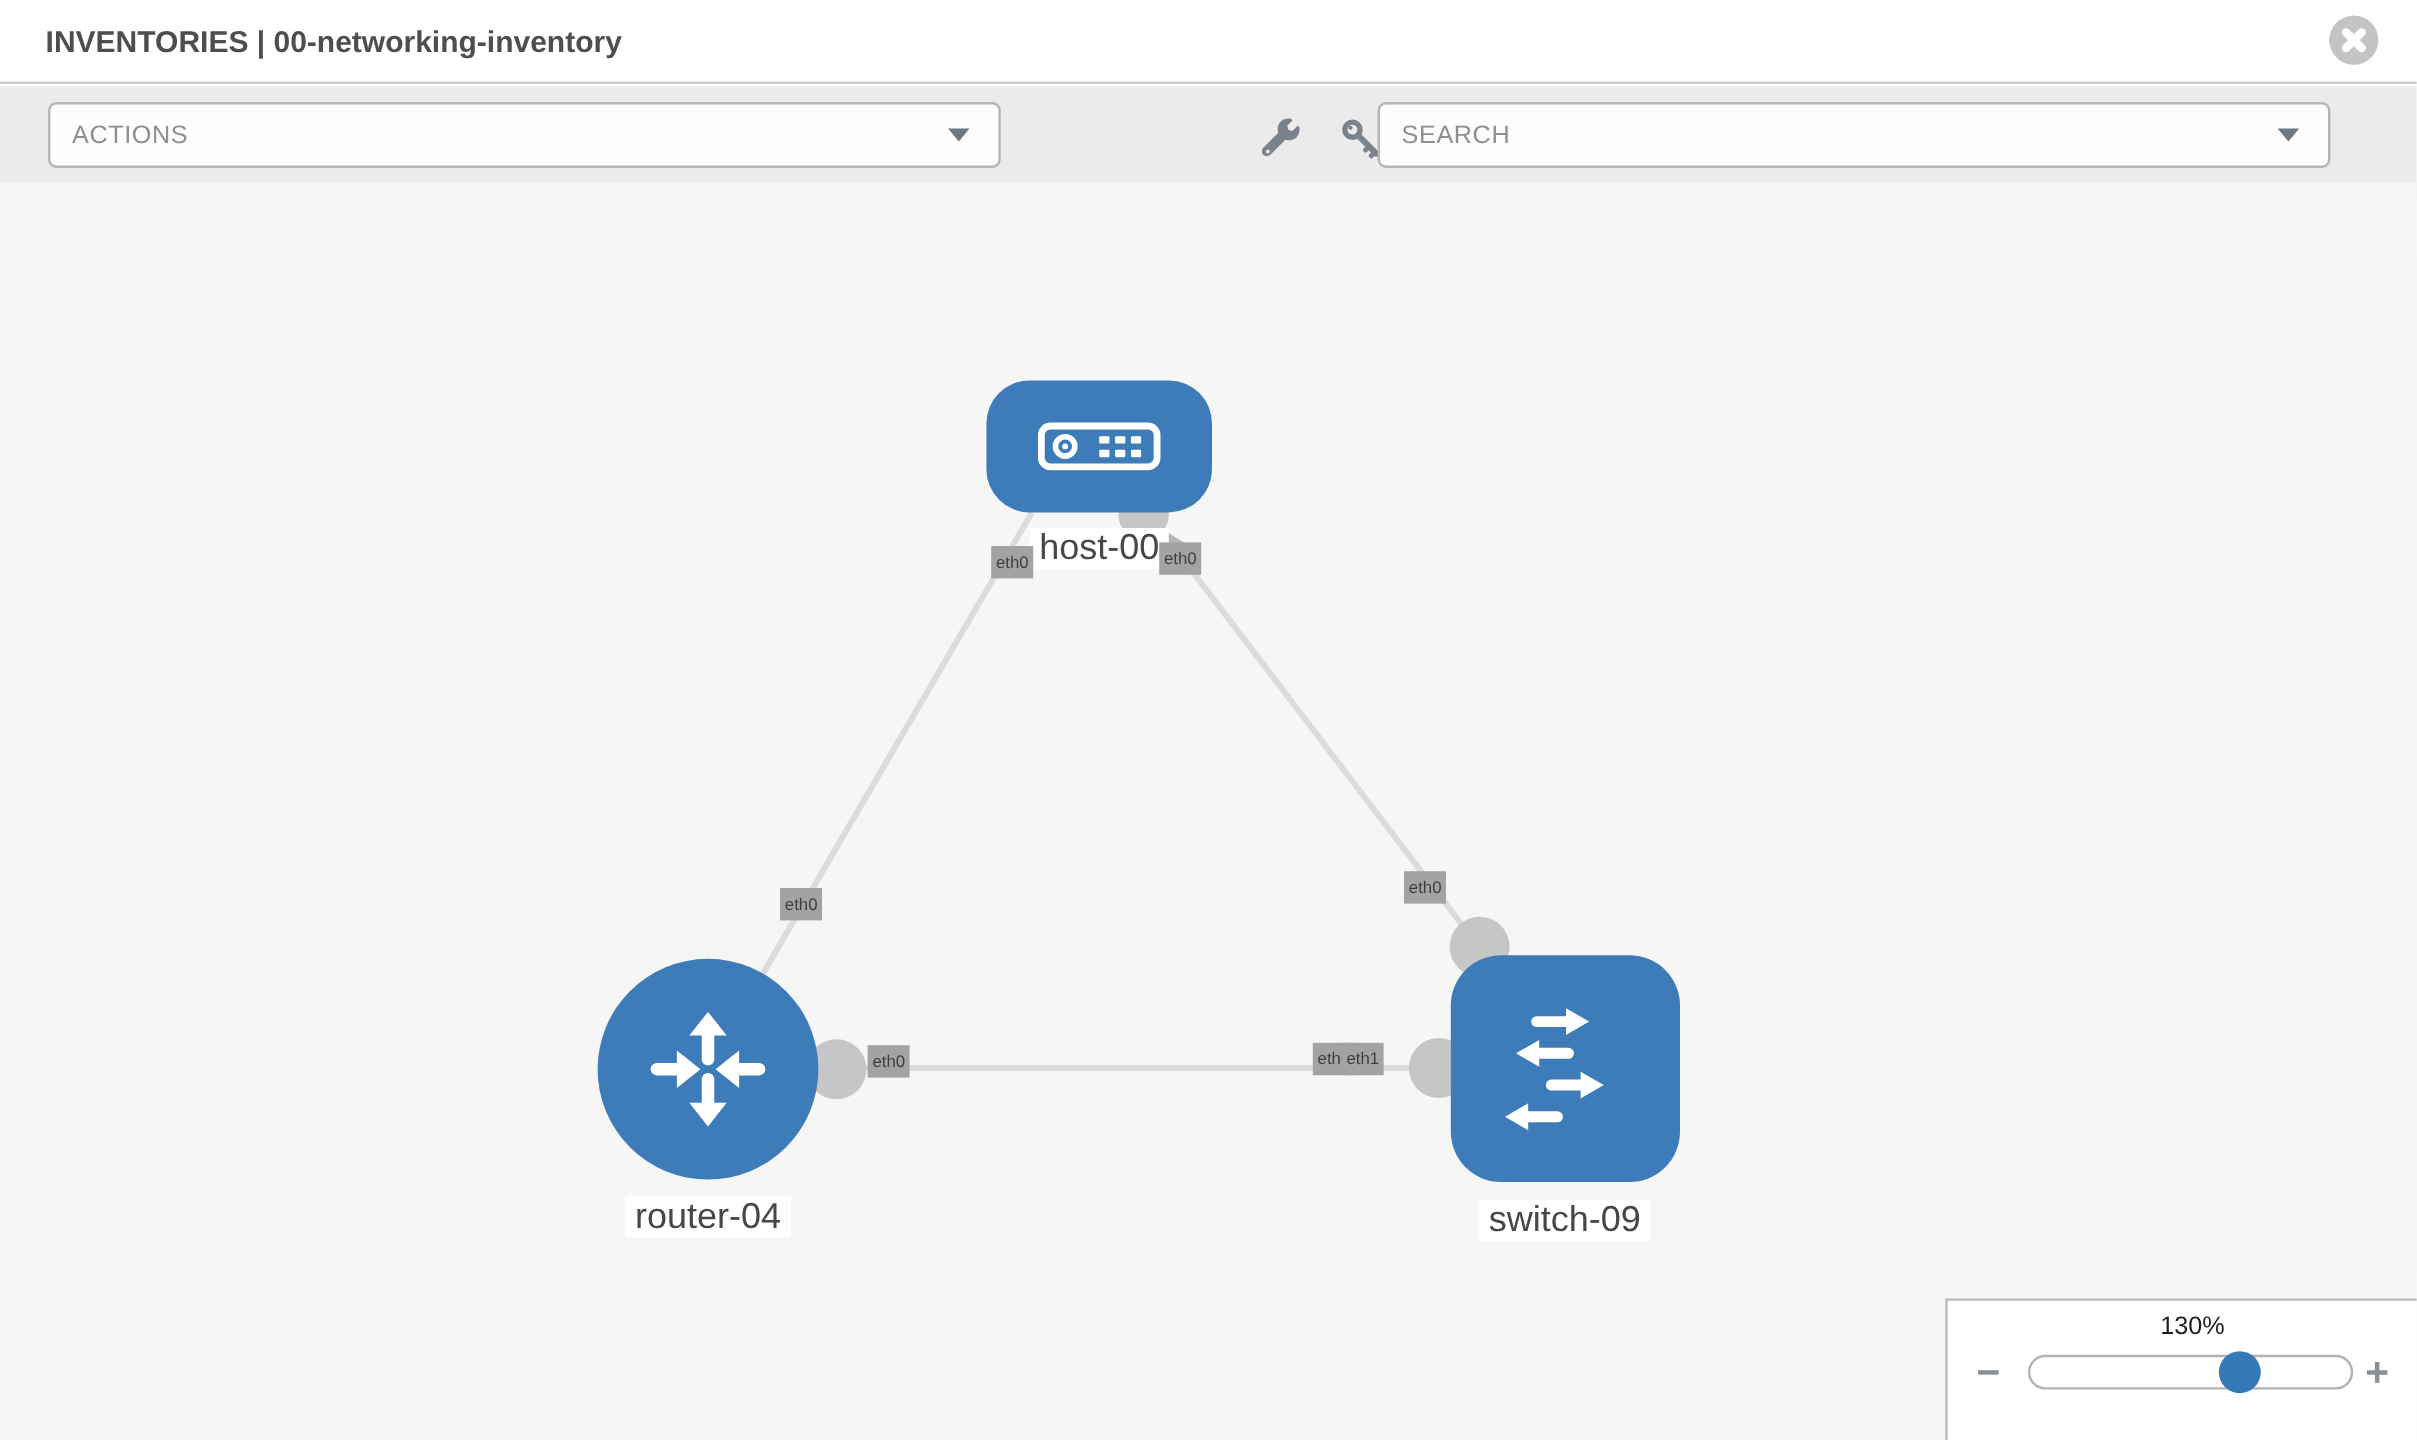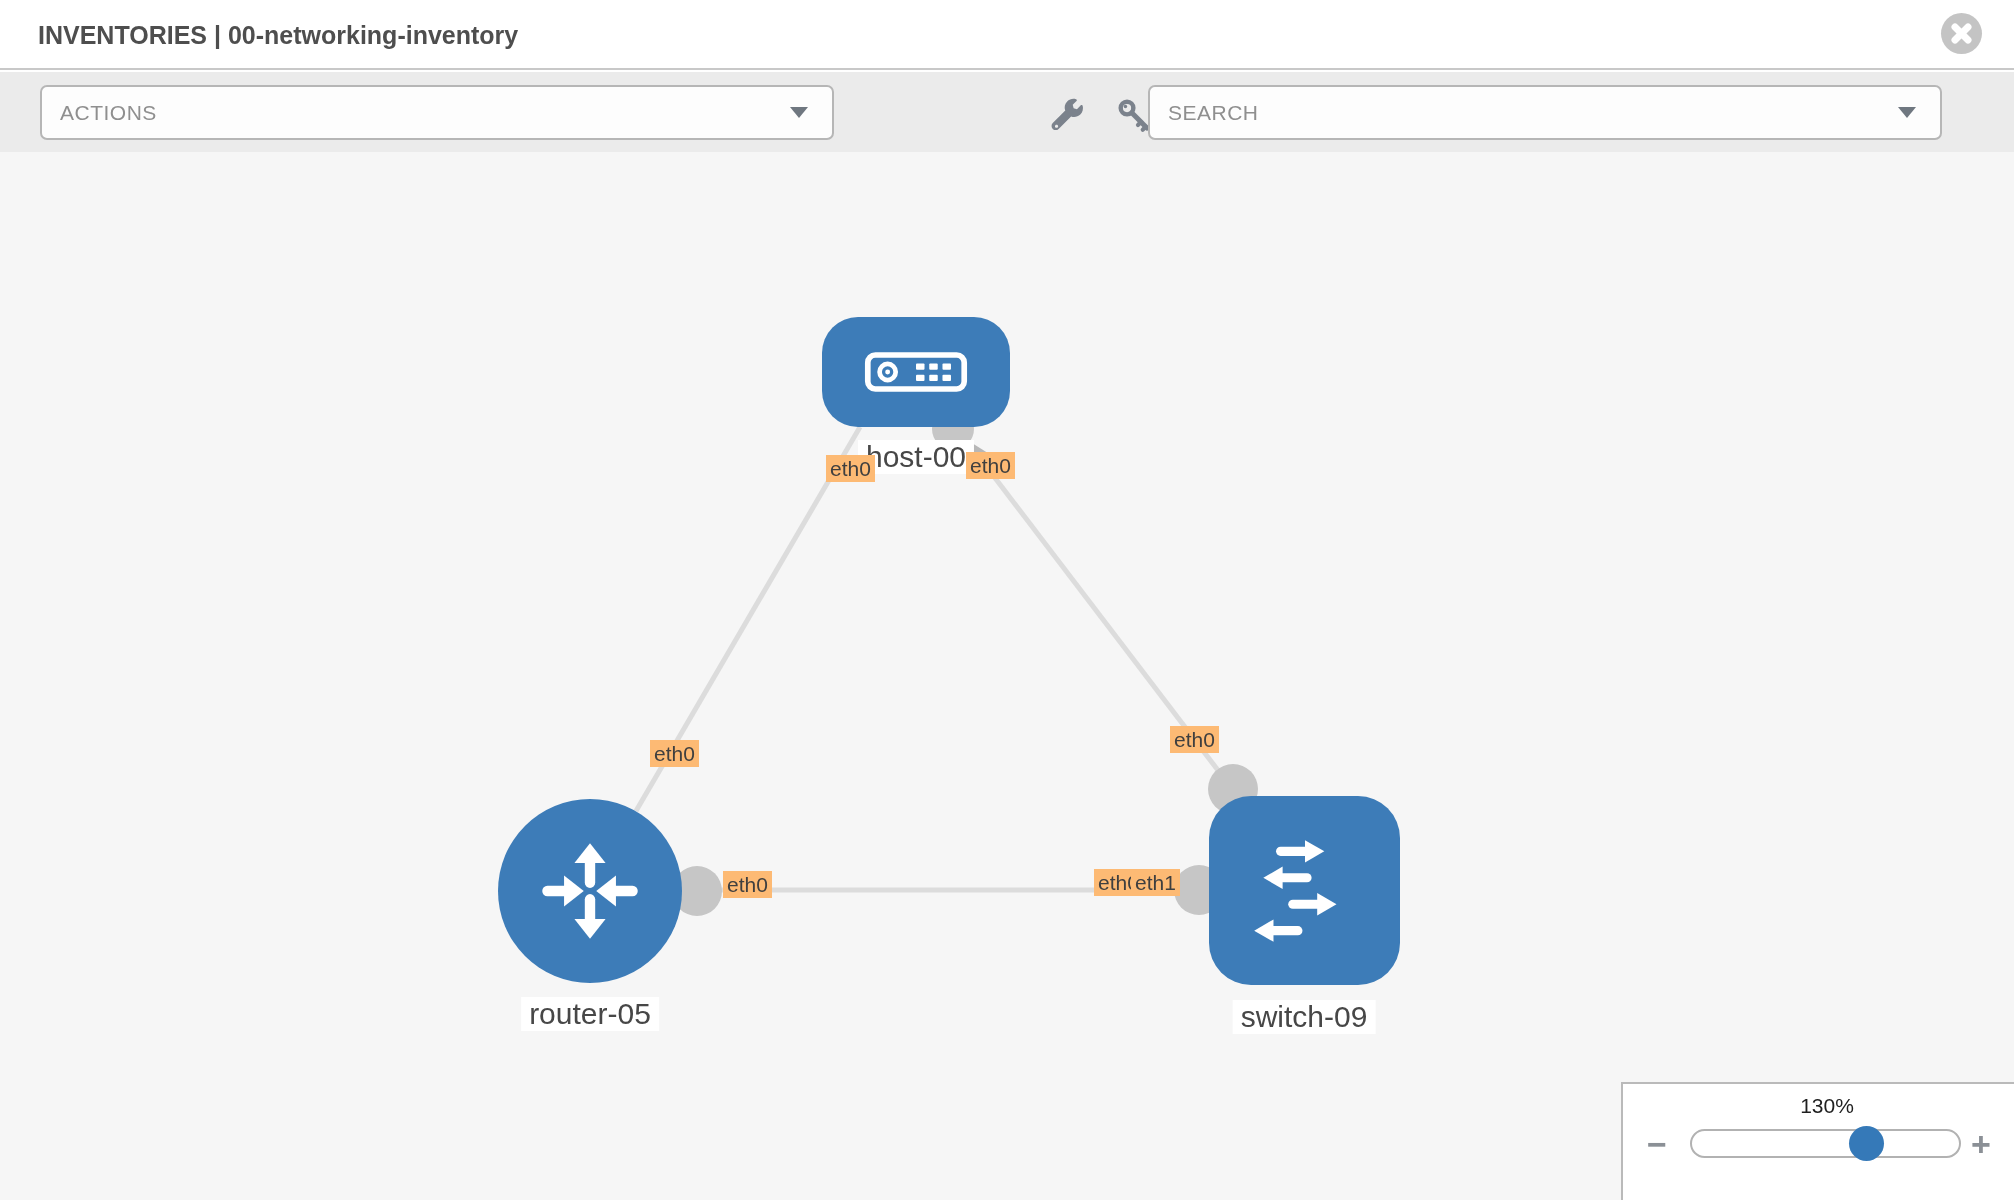--- a/index.html
+++ b/index.html
@@ -37,23 +37,23 @@
   .links-layer { position:absolute; left:0; top:0; z-index:0; }
   .node { position:absolute; z-index:2; background:#3d7cb8; display:flex;
           align-items:center; justify-content:center; cursor:pointer; }
   .node.host   { left:822px;  top:165px; width:188px; height:110px; border-radius:36px; }
   .node.router { left:498px;  top:647px; width:184px; height:184px; border-radius:50%; }
   .node.switch { left:1209px; top:644px; width:191px; height:189px; border-radius:42px; }
 
   .node-label { position:absolute; z-index:3; background:#fff; color:#474747;
                 font-size:30px; line-height:34px; padding:0 8px; white-space:nowrap;
                 transform:translateX(-50%); }
-  .if-label { position:absolute; z-index:3; background:#fdba74; color:#3f3f3f;
-              font-size:21px; line-height:27px; padding:0 4px; white-space:nowrap; }
-  .if-label.over { z-index:4;margin-left:13px; }
+  .if-label { position:absolute; z-index:3; background:#a3a3a3; color:#3f3f3f;
+              font-size:14px; line-height:27px; padding:0 4px; white-space:nowrap; }
+  .if-label.over { z-index:4; }
 
   
   .zoom-panel { position:absolute; left:1621px; top:930px; width:400px; height:140px;
                 background:#fff; border:2px solid #bababa; z-index:5; }
   .zoom-value { position:absolute; left:204px; top:10px; transform:translateX(-50%);
                 font-size:21px; color:#1f1f1f; }
   .zoom-btn { position:absolute; top:40px; width:40px; height:40px; border:none;
               background:transparent; color:#8b9096; font-size:34px; font-weight:bold;
               line-height:40px; text-align:center; cursor:pointer; padding:0; }
   .zoom-btn.minus { left:14px; }
@@ -153,21 +153,21 @@
         <line x1="62" y1="41" x2="35" y2="41" stroke="#fff" stroke-width="9" stroke-linecap="round"></line>
         <polygon points="19,41 38,30 38,52" fill="#fff"></polygon>
         <line x1="48" y1="67" x2="75" y2="67" stroke="#fff" stroke-width="9" stroke-linecap="round"></line>
         <polygon points="91,67 72,56 72,78" fill="#fff"></polygon>
         <line x1="53" y1="93" x2="26" y2="93" stroke="#fff" stroke-width="9" stroke-linecap="round"></line>
         <polygon points="10,93 29,82 29,104" fill="#fff"></polygon>
       </svg>
     </div>
 
     <div class="node-label" style="left:916px; top:288px;">host-00</div>
-    <div class="node-label" style="left:590px; top:845px;">router-05</div>
+    <div class="node-label" style="left:590px; top:845px;">router-04</div>
     <div class="node-label" style="left:1304px; top:848px;">switch-09</div>
 
     <div class="if-label" style="left:826px;  top:303px;">eth0</div>
     <div class="if-label" style="left:966px;  top:300px;">eth0</div>
     <div class="if-label" style="left:650px;  top:588px;">eth0</div>
     <div class="if-label" style="left:723px;  top:719px;">eth0</div>
     <div class="if-label" style="left:1170px; top:574px;">eth0</div>
     <div class="if-label" style="left:1094px; top:717px;">eth0</div>
     <div class="if-label over" style="left:1118px; top:717px;">eth1</div>
 

